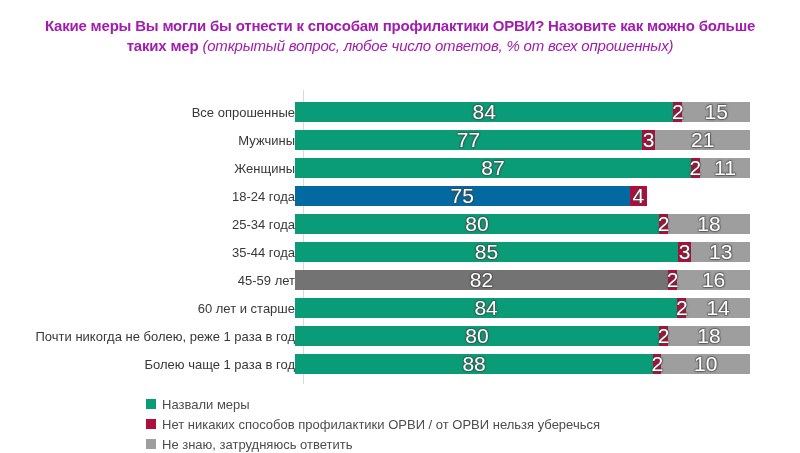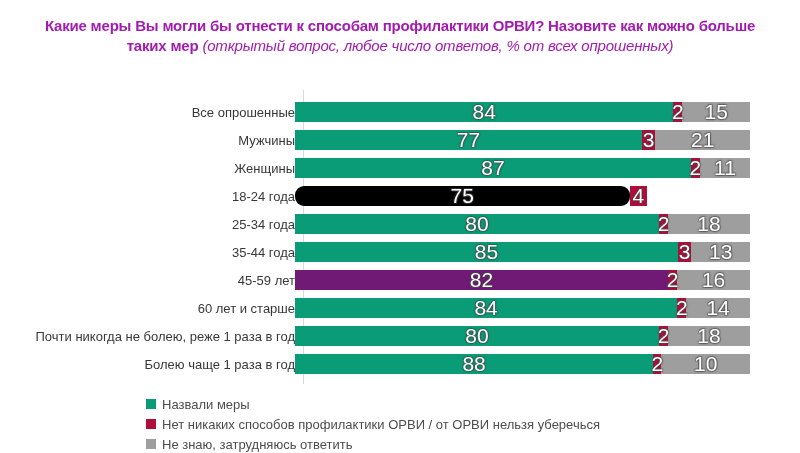--- a/index.html
+++ b/index.html
@@ -97,21 +97,21 @@
               <span class="seg-label">2</span>
             </div>
             <div class="seg" style="width: 11%; background: rgb(158, 158, 158);">
               <span class="seg-label">11</span>
             </div>
           </div>
         </div>
         <div class="row">
           <div class="row-label">18-24 года</div>
           <div class="bar-track">
-            <div class="seg" style="width: 73.5294%; background: #000000; border-radius: 9px;">
+            <div class="seg" style="width: 73.5294%; background: #0369a1;">
               <span class="seg-label">75</span>
             </div>
             <div class="seg" style="width: 3.92157%; background: rgb(174, 14, 60);">
               <span class="seg-label">4</span>
             </div>
           </div>
         </div>
         <div class="row">
           <div class="row-label">25-34 года</div>
           <div class="bar-track">
@@ -136,21 +136,21 @@
               <span class="seg-label">3</span>
             </div>
             <div class="seg" style="width: 12.8713%; background: rgb(158, 158, 158);">
               <span class="seg-label">13</span>
             </div>
           </div>
         </div>
         <div class="row">
           <div class="row-label">45-59 лет</div>
           <div class="bar-track">
-            <div class="seg" style="width: 82%; background: #701a75;">
+            <div class="seg" style="width: 82%; background: #737373;">
               <span class="seg-label">82</span>
             </div>
             <div class="seg" style="width: 2%; background: rgb(174, 14, 60);">
               <span class="seg-label">2</span>
             </div>
             <div class="seg" style="width: 16%; background: rgb(158, 158, 158);">
               <span class="seg-label">16</span>
             </div>
           </div>
         </div>

